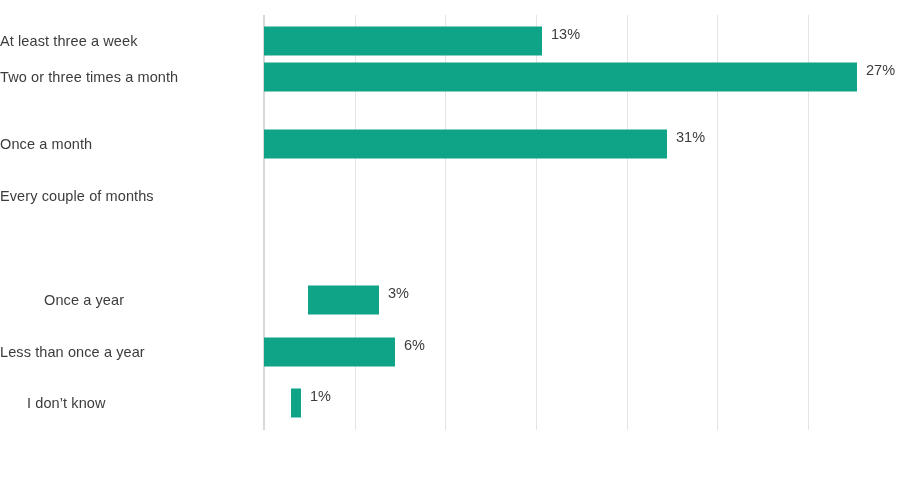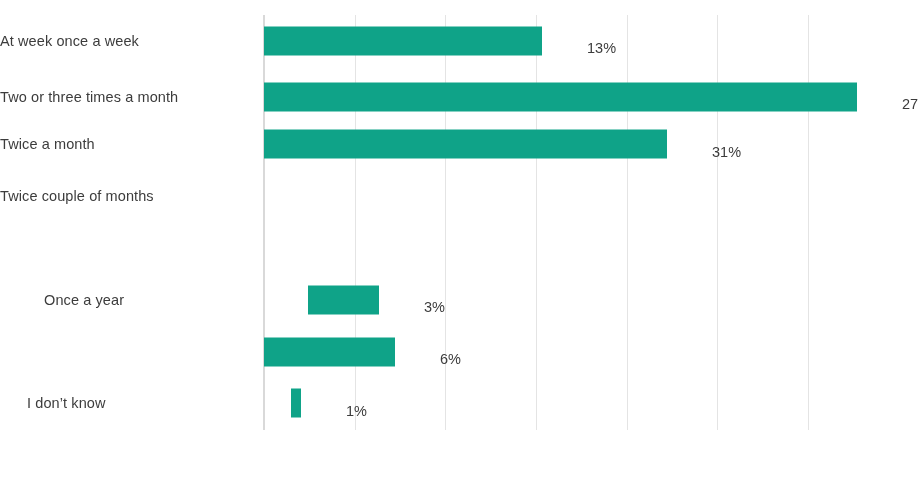--- a/index.html
+++ b/index.html
@@ -56,23 +56,22 @@
     letter-spacing:0.1px;
     white-space:nowrap;
   }
   .bar-wrap{
     position:absolute;
     left:264px;
     top:50%;
     transform:translateY(-50%);
     height:29px;
     display:flex;
-    align-items:flex-end;
+    align-items:flex-start;
     white-space:nowrap;
-    gap:36px;
   }
   .bar{
     height:29px;
     background:#0fa388;
     flex:0 0 auto;
   }
   .val-label{
     font-size:14.5px;
     color:#3c3c3c;
     margin-left:9px;
@@ -90,57 +89,58 @@
     <div class="gridline" style="left: 181.3px; background: rgb(228, 228, 228);"></div>
     <div class="gridline" style="left: 272px; background: rgb(228, 228, 228);"></div>
     <div class="gridline" style="left: 362.7px; background: rgb(228, 228, 228);"></div>
     <div class="gridline" style="left: 453.3px; background: rgb(228, 228, 228);"></div>
     <div class="gridline" style="left: 544px; background: rgb(228, 228, 228);"></div>
   </div>
 
   <div id="rows">
 
     <div class="row" style="top:0px;">
-      <div class="cat-label">At week once a week</div>
+      <div class="cat-label">At least three a week</div>
       <div class="bar-wrap">
         <div class="bar" style="width: 278px; background: rgb(15, 163, 136);"></div>
         <div class="val-label">13%</div>
       </div>
     </div>
 
-    <div class="row" style="top:56px;">
+    <div class="row" style="top:36px;">
       <div class="cat-label">Two or three times a month</div>
       <div class="bar-wrap">
         <div class="bar" style="width: 593px; background: rgb(15, 163, 136);"></div>
         <div class="val-label">27%</div>
       </div>
     </div>
 
     <div class="row" style="top:103.6px;">
-      <div class="cat-label">Twice a month</div>
+      <div class="cat-label">Once a month</div>
       <div class="bar-wrap">
         <div class="bar" style="width: 403px; background: rgb(15, 163, 136);"></div>
         <div class="val-label">31%</div>
       </div>
     </div>
 
     <div class="row" style="top:155.4px;">
-      <div class="cat-label">Twice couple of months</div>
+      <div class="cat-label">Every couple of months</div>
     </div>
 
 
     <div class="row" style="top:259px;margin-left:44px;">
       <div class="cat-label">Once a year</div>
       <div class="bar-wrap">
         <div class="bar" style="width: 71px; background: rgb(15, 163, 136);"></div>
         <div class="val-label">3%</div>
       </div>
     </div>
 
     <div class="row" style="top:310.8px;">
+      <div class="cat-label">Less than once a year</div>
       <div class="bar-wrap">
         <div class="bar" style="width: 131px; background: rgb(15, 163, 136);"></div>
         <div class="val-label">6%</div>
       </div>
     </div>
 
     <div class="row" style="top:362.6px;margin-left:27px;">
       <div class="cat-label">I don’t know</div>
       <div class="bar-wrap">
         <div class="bar" style="width: 10px; background: rgb(15, 163, 136);"></div>

